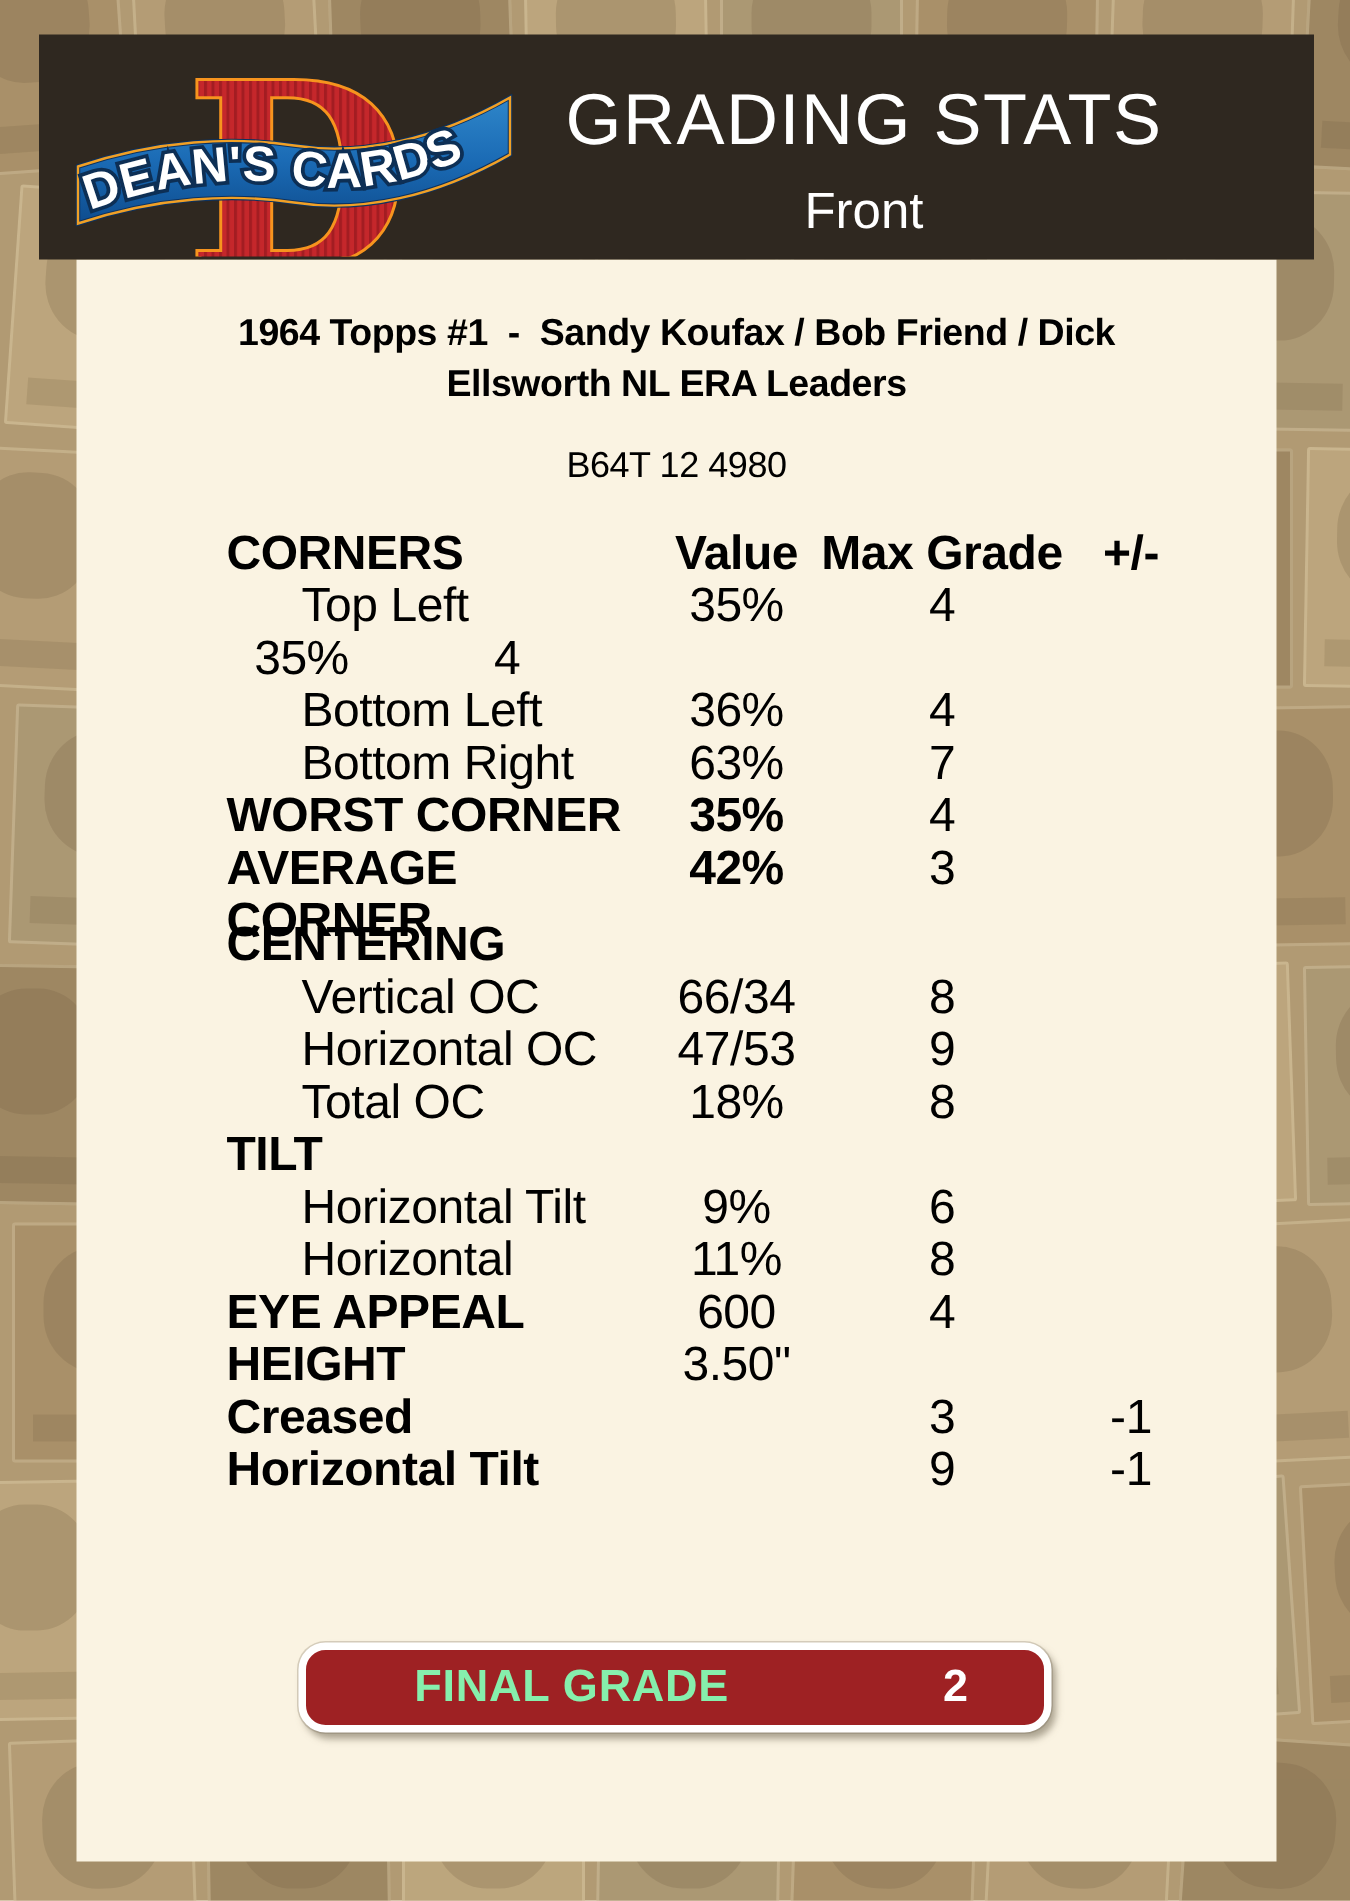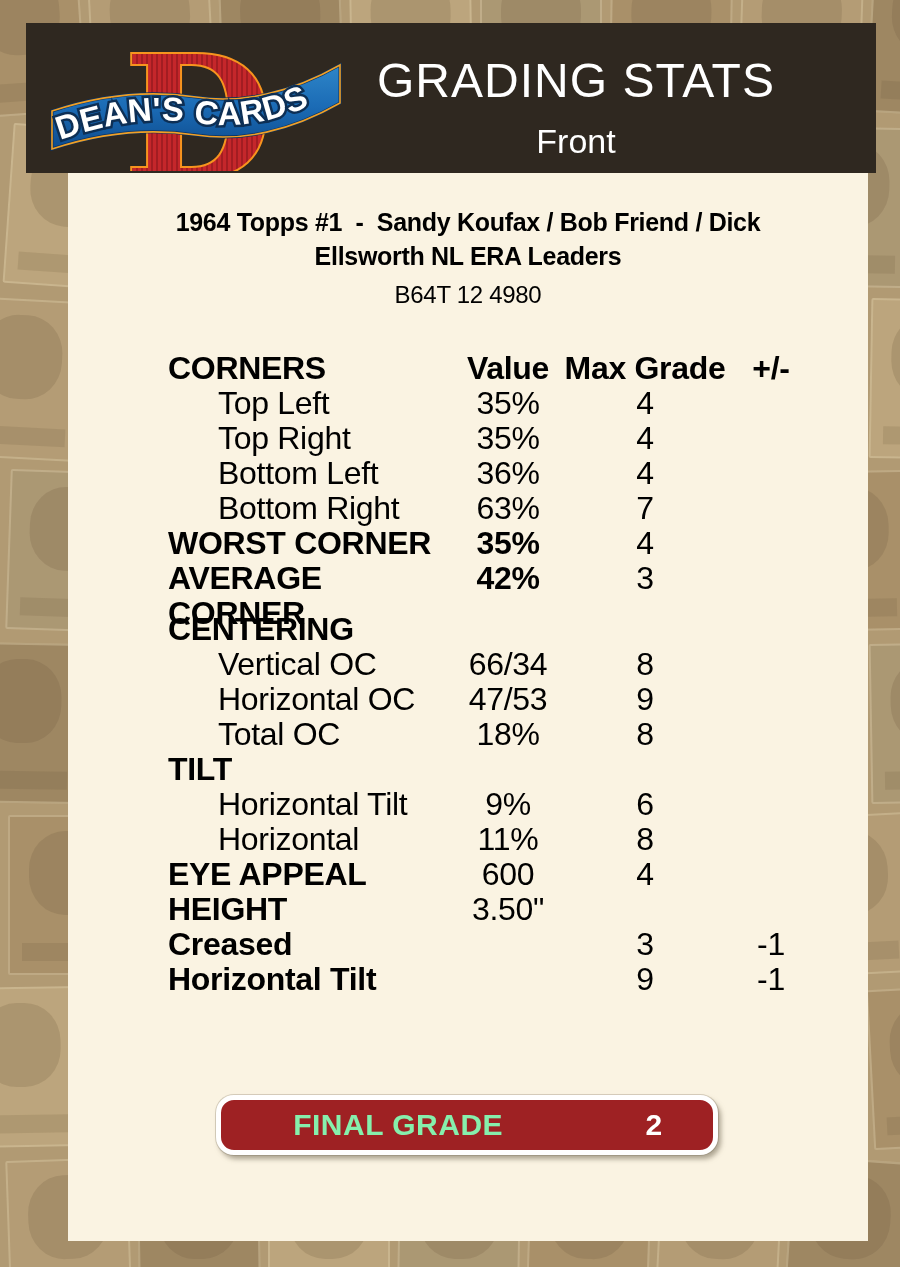--- a/index.html
+++ b/index.html
@@ -16,24 +16,24 @@
   .collage-card .capt{position:absolute;left:10%;bottom:8%;width:80%;height:11%;background:rgba(96,76,50,.17);}
 
   
   #header-bar{position:absolute;left:26px;top:23px;width:850px;height:150px;background:#2f2820;z-index:3;}
   #logo{position:absolute;left:20px;top:6px;width:300px;height:142px;}
   #hdr-title{position:absolute;left:250px;top:32px;width:600px;text-align:center;color:#fff;
     font-size:48px;line-height:52px;letter-spacing:1px;}
   #hdr-sub{position:absolute;left:250px;top:98px;width:600px;text-align:center;color:#fff;font-size:34px;line-height:40px;}
 
   
-  #panel{position:absolute;left:51px;top:173px;width:800px;height:1068px;background:#faf3e2;z-index:2;margin-left:17px;}
+  #panel{position:absolute;left:51px;top:173px;width:800px;height:1068px;background:#faf3e2;z-index:2;}
   #card-title{position:absolute;top:32px;left:0;width:100%;text-align:center;
     font-weight:bold;font-size:25px;line-height:34px;white-space:pre-wrap;letter-spacing:-0.3px;}
-  #serial{position:absolute;top:108px;left:0;width:100%;text-align:center;font-size:24px;letter-spacing:-0.3px;}
+  #serial{position:absolute;top:124px;left:0;width:100%;text-align:center;font-size:24px;letter-spacing:-0.3px;}
 
   
   #stats-table{position:absolute;top:178px;left:100px;width:650px;}
   .row{display:flex;height:35px;line-height:35px;font-size:32px;letter-spacing:-0.3px;}
   .row.gap{margin-top:16px;}
   .c-label{width:290px;box-sizing:border-box;}
   .c-label.indent{padding-left:50px;}
   .c-value{width:100px;text-align:center;}
   .c-grade{width:174px;text-align:center;}
   .c-pm{width:78px;text-align:center;}
@@ -326,21 +326,20 @@
         <span class="c-grade bold">Max Grade</span>
         <span class="c-pm bold">+/-</span>
       </div>
       <div class="row">
         <span class="c-label indent">Top Left</span>
         <span class="c-value">35%</span>
         <span class="c-grade">4</span>
         <span class="c-pm"></span>
       </div>
       <div class="row">
-        <span class="c-label indent">Top Right</span>
         <span class="c-value">35%</span>
         <span class="c-grade">4</span>
         <span class="c-pm"></span>
       </div>
       <div class="row">
         <span class="c-label indent">Bottom Left</span>
         <span class="c-value">36%</span>
         <span class="c-grade">4</span>
         <span class="c-pm"></span>
       </div>

